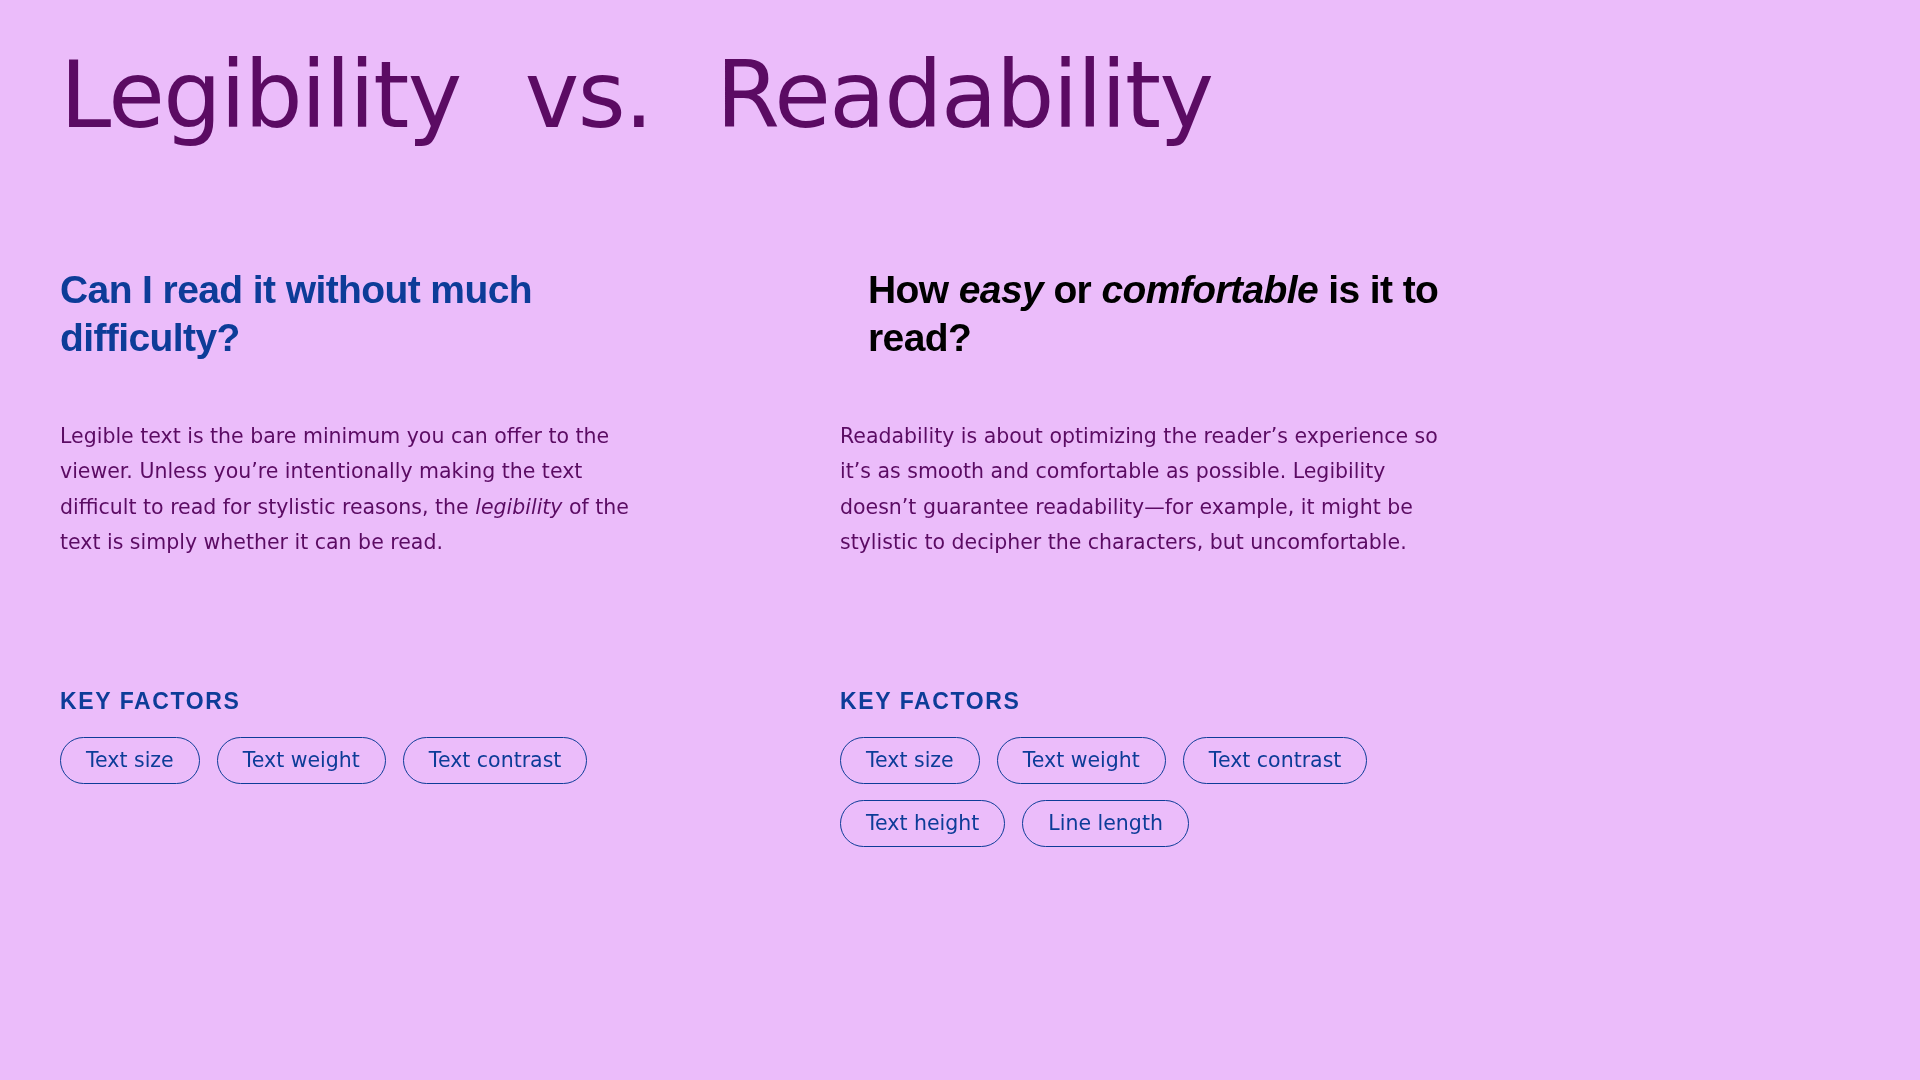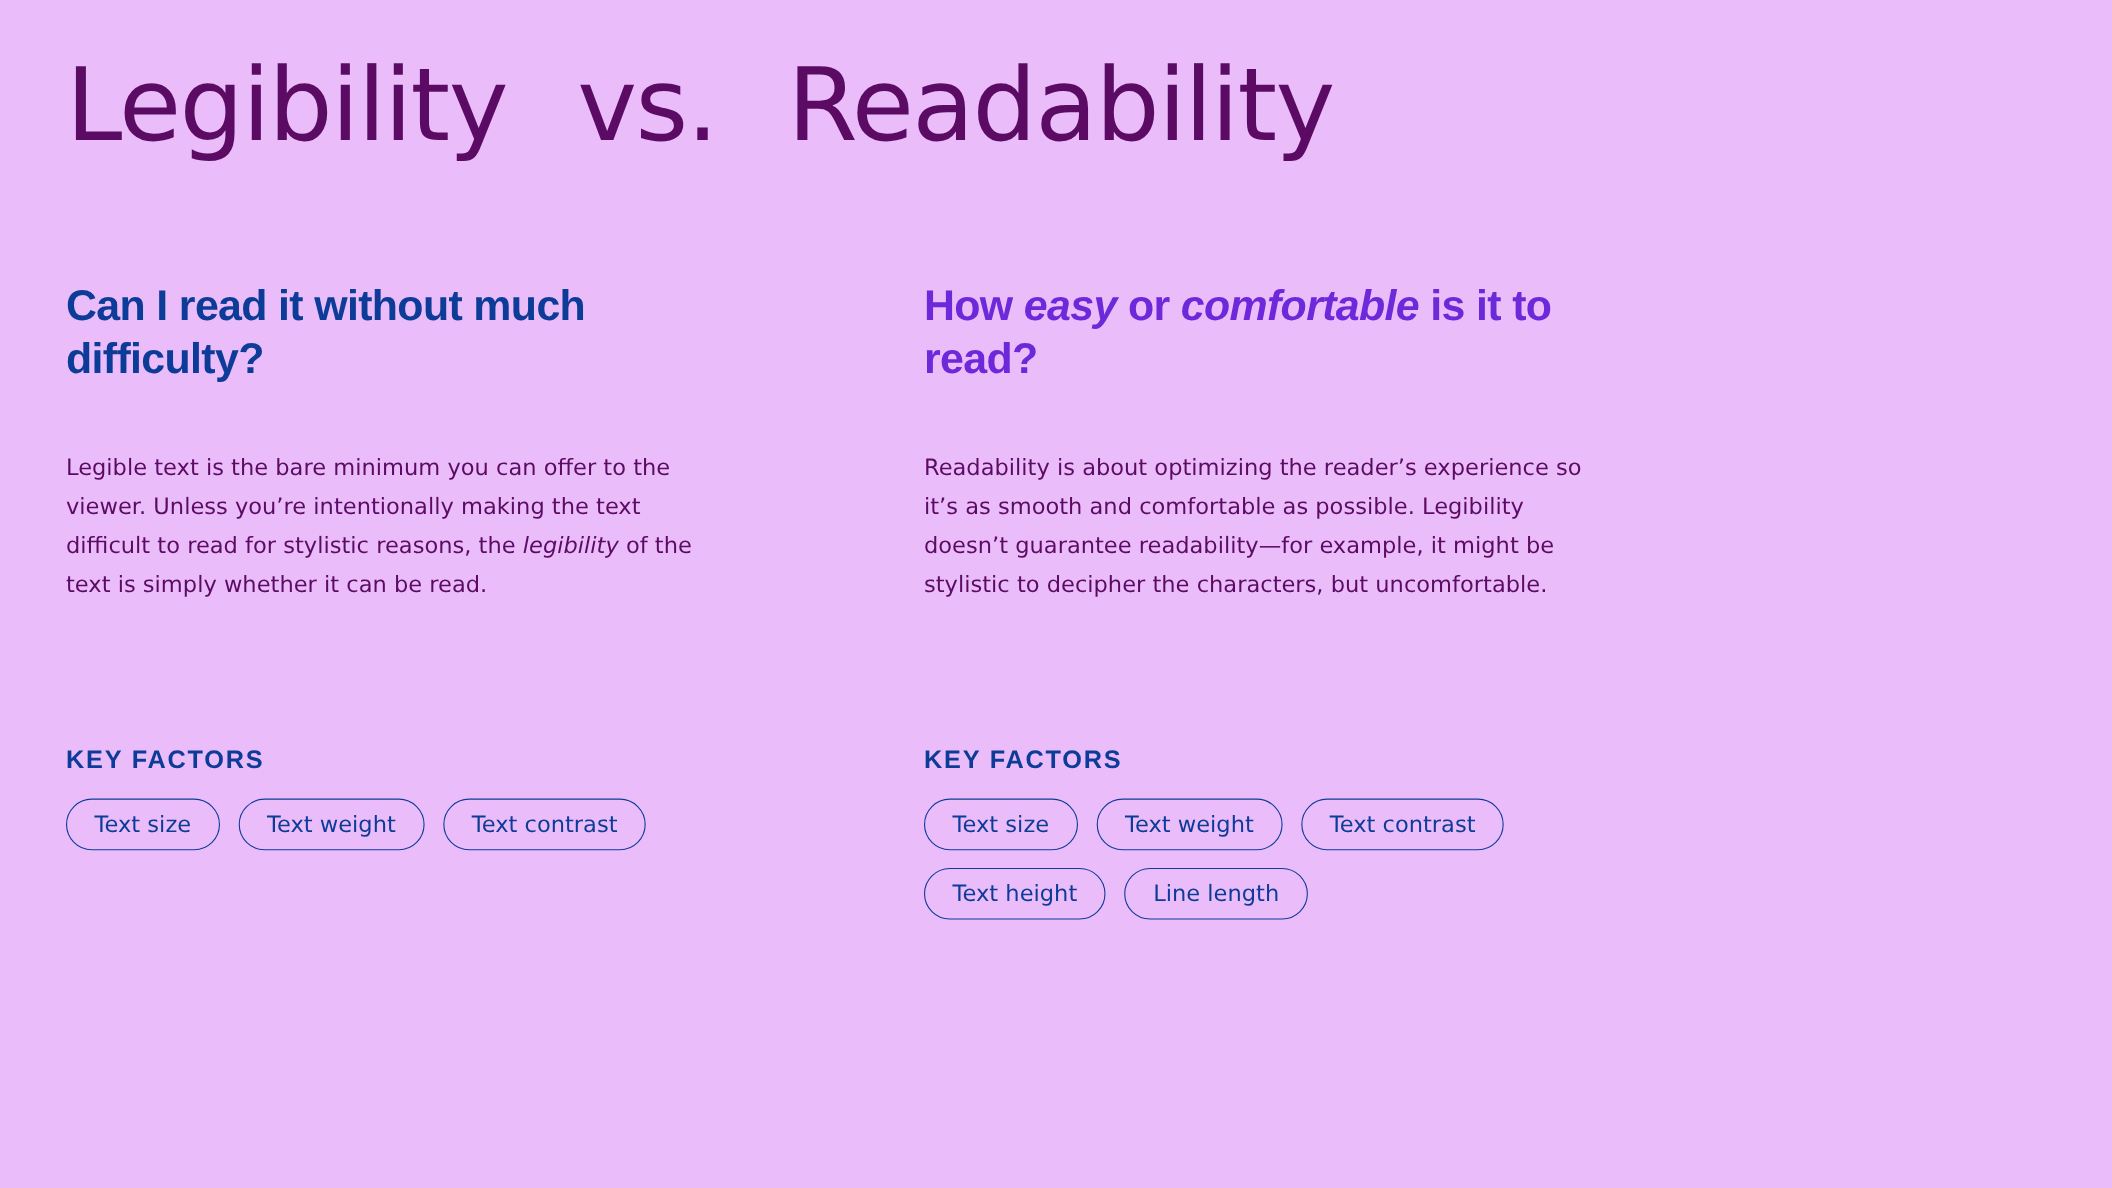--- a/index.html
+++ b/index.html
@@ -47,21 +47,21 @@
     line-height: 1.08;
     color: #5b0b63;
     letter-spacing: -1.5px;
     margin: 0 64px;
   }
 
   
   .columns {
     position: absolute;
     left: 60px;
-    top: 255px;
+    top: 266px;
     width: 1800px;
     display: grid;
     grid-template-columns: 636px 1fr;
     column-gap: 144px;
   }
   .column {
     width: 100%;
   }
 
   
@@ -164,21 +164,21 @@
       <div class="chip-row">
         <span class="chip" style="border-color: rgb(13, 60, 152); color: rgb(13, 60, 152);">Text size</span>
         <span class="chip" style="border-color: rgb(13, 60, 152); color: rgb(13, 60, 152);">Text weight</span>
         <span class="chip" style="border-color: rgb(13, 60, 152); color: rgb(13, 60, 152);">Text contrast</span>
       </div>
 
     </div>
 
     <div class="column col-right">
 
-      <h2 class="section-heading" style="color: #6d28d9;"><span>How </span><em>easy</em><span> or </span><em>comfortable</em>
+      <h2 class="section-heading" style="color: #000000; margin-left: 28px;"><span>How </span><em>easy</em><span> or </span><em>comfortable</em>
         <span>is it to read?</span>
       </h2>
 
       <p class="body-copy" style="color: rgb(91, 11, 99);">Readability is about optimizing the reader’s experience so it’s as smooth and comfortable as possible. Legibility doesn’t guarantee readability—for example, it might be stylistic to decipher the characters, but uncomfortable.</p>
 
       <div class="key-factors-label" style="color: rgb(13, 60, 152);">KEY FACTORS</div>
 
       <div class="chip-row">
         <span class="chip" style="border-color: rgb(13, 60, 152); color: rgb(13, 60, 152);">Text size</span>
         <span class="chip" style="border-color: rgb(13, 60, 152); color: rgb(13, 60, 152);">Text weight</span>

